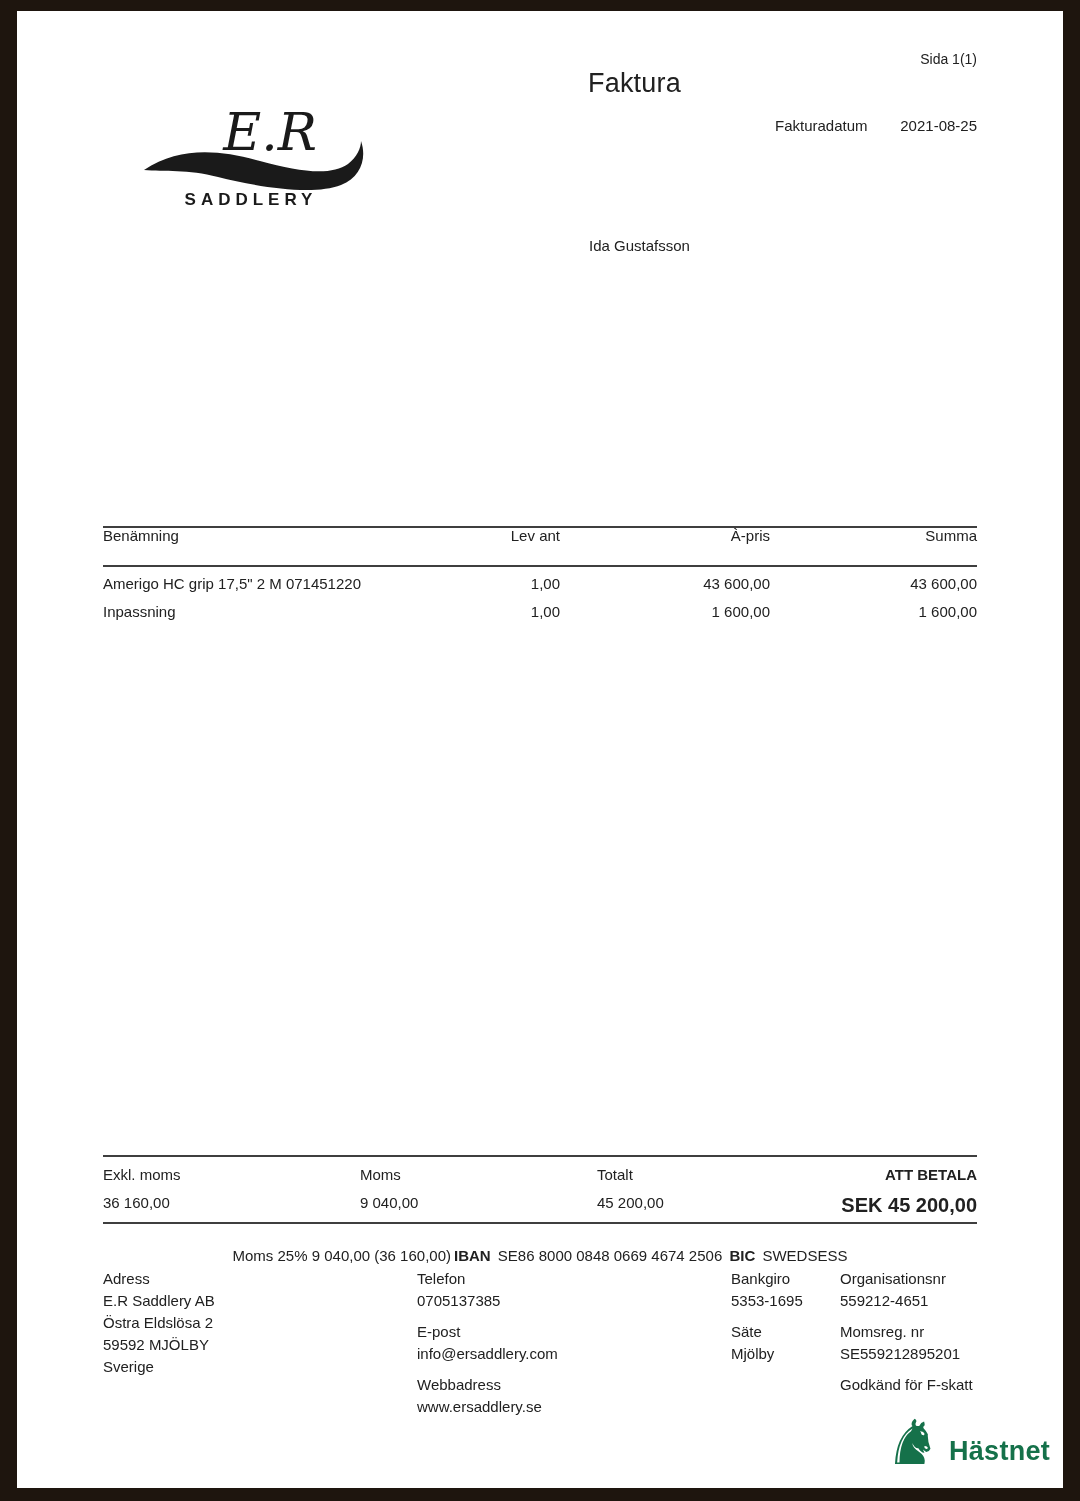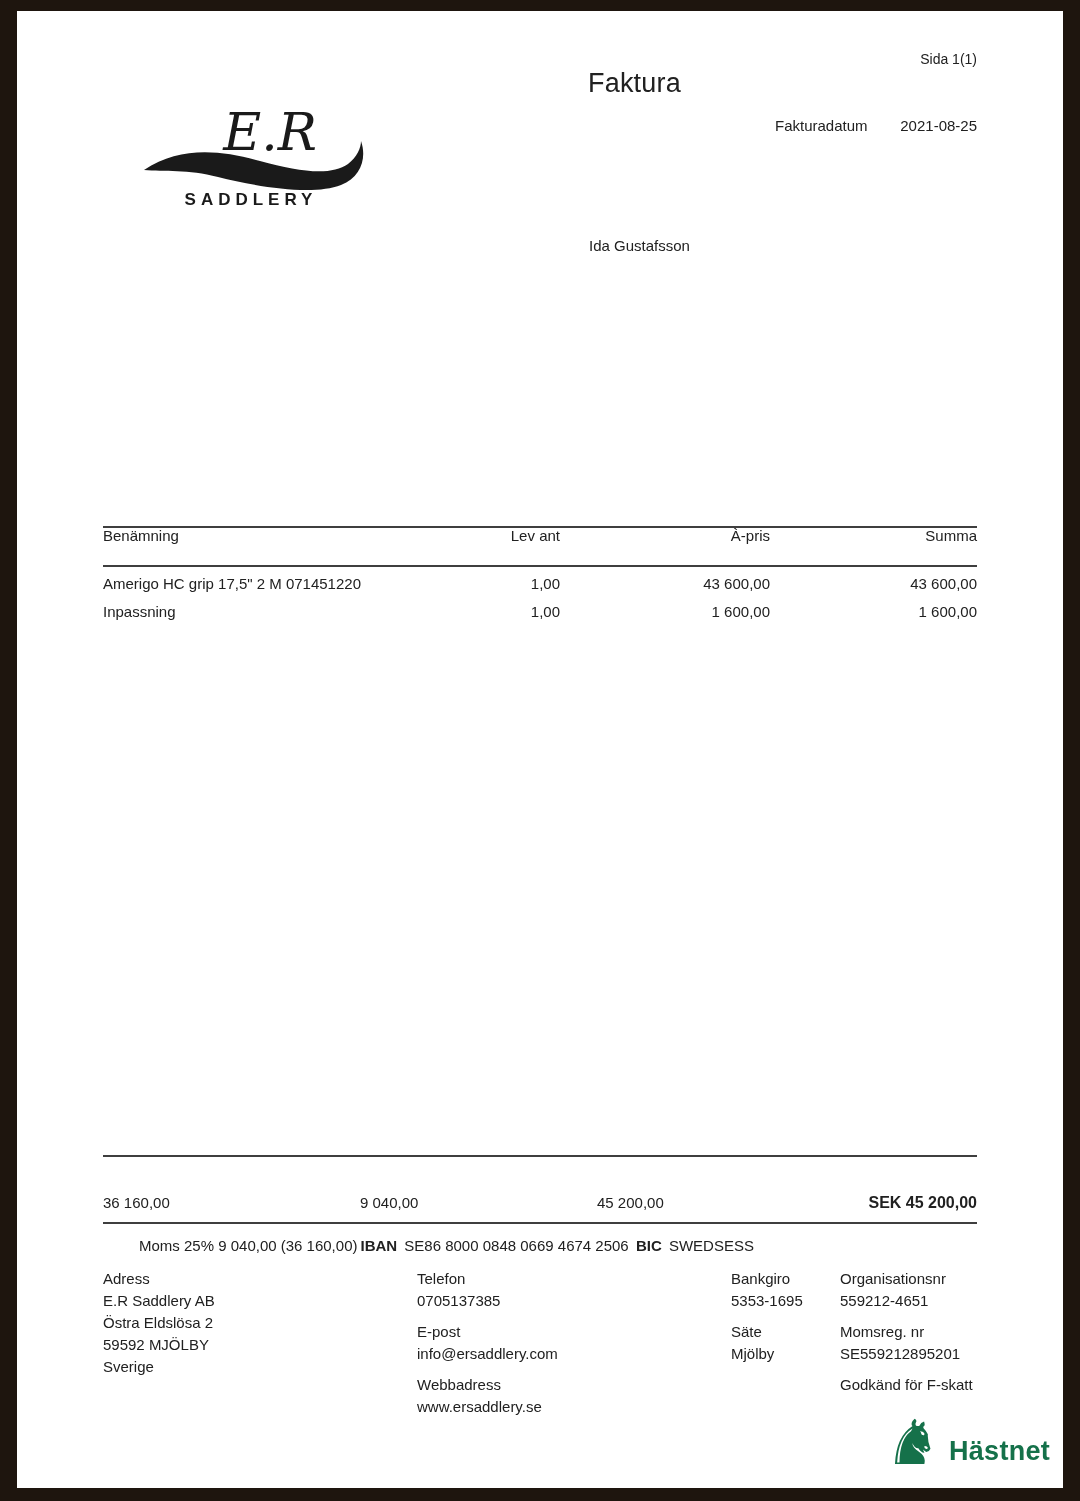--- a/index.html
+++ b/index.html
@@ -46,22 +46,22 @@
   
   .totals { left: 86px; top: 1144px; width: 874px; height: 110px; }
   .totals .rule-top { top: 0; }
   .totals .rule-bot { top: 67px; }
   .tot-label-row { position: absolute; top: 11px; left: 0; width: 874px; height: 18px; }
   .tot-value-row { position: absolute; top: 39px; left: 0; width: 874px; height: 22px; }
   .tot-c1 { position: absolute; left: 0; }
   .tot-c2 { position: absolute; left: 257px; }
   .tot-c3 { position: absolute; left: 494px; }
   .tot-c4 { position: absolute; right: 0; font-weight: bold; }
-  .to-pay-value { font-size: 16px; }
-  .vat-iban-row { position: absolute; top: 82px; left: 0; width: 874px; display: flex; justify-content: flex-start; margin-left: 36px; }
+  .to-pay-value { font-size: 20px; }
+  .vat-iban-row { position: absolute; top: 92px; left: 0; width: 874px; display: flex; justify-content: center; }
   .iban-part span { margin-left: 3px; }
 
   
   .fcol { position: absolute; line-height: 22px; }
   .fcol .group { margin-bottom: 9px; }
   .fcol-address { left: 86px; top: 1257px; }
   .fcol-contact { left: 400px; top: 1257px; }
   .fcol-bank    { left: 714px; top: 1257px; }
   .fcol-org     { left: 823px; top: 1257px; }
 
@@ -124,20 +124,26 @@
       <div class="trow item-row-1">
         <div class="c1">Inpassning</div>
         <div class="c2">1,00</div>
         <div class="c3">1 600,00</div>
         <div class="c4">1 600,00</div>
       </div>
     </div>
 
     <div class="abs totals">
       <div class="rule rule-top"></div>
+      <div class="tot-label-row">
+        <span class="tot-c1">Exkl. moms</span>
+        <span class="tot-c2">Moms</span>
+        <span class="tot-c3">Totalt</span>
+        <span class="tot-c4">ATT BETALA</span>
+      </div>
       <div class="tot-value-row">
         <span class="tot-c1">36 160,00</span>
         <span class="tot-c2">9 040,00</span>
         <span class="tot-c3">45 200,00</span>
         <span class="tot-c4 to-pay-value">SEK 45 200,00</span>
       </div>
       <div class="rule rule-bot"></div>
       <div class="vat-iban-row">
         <span>Moms 25% 9 040,00 (36 160,00)</span>
         <span class="iban-part">

